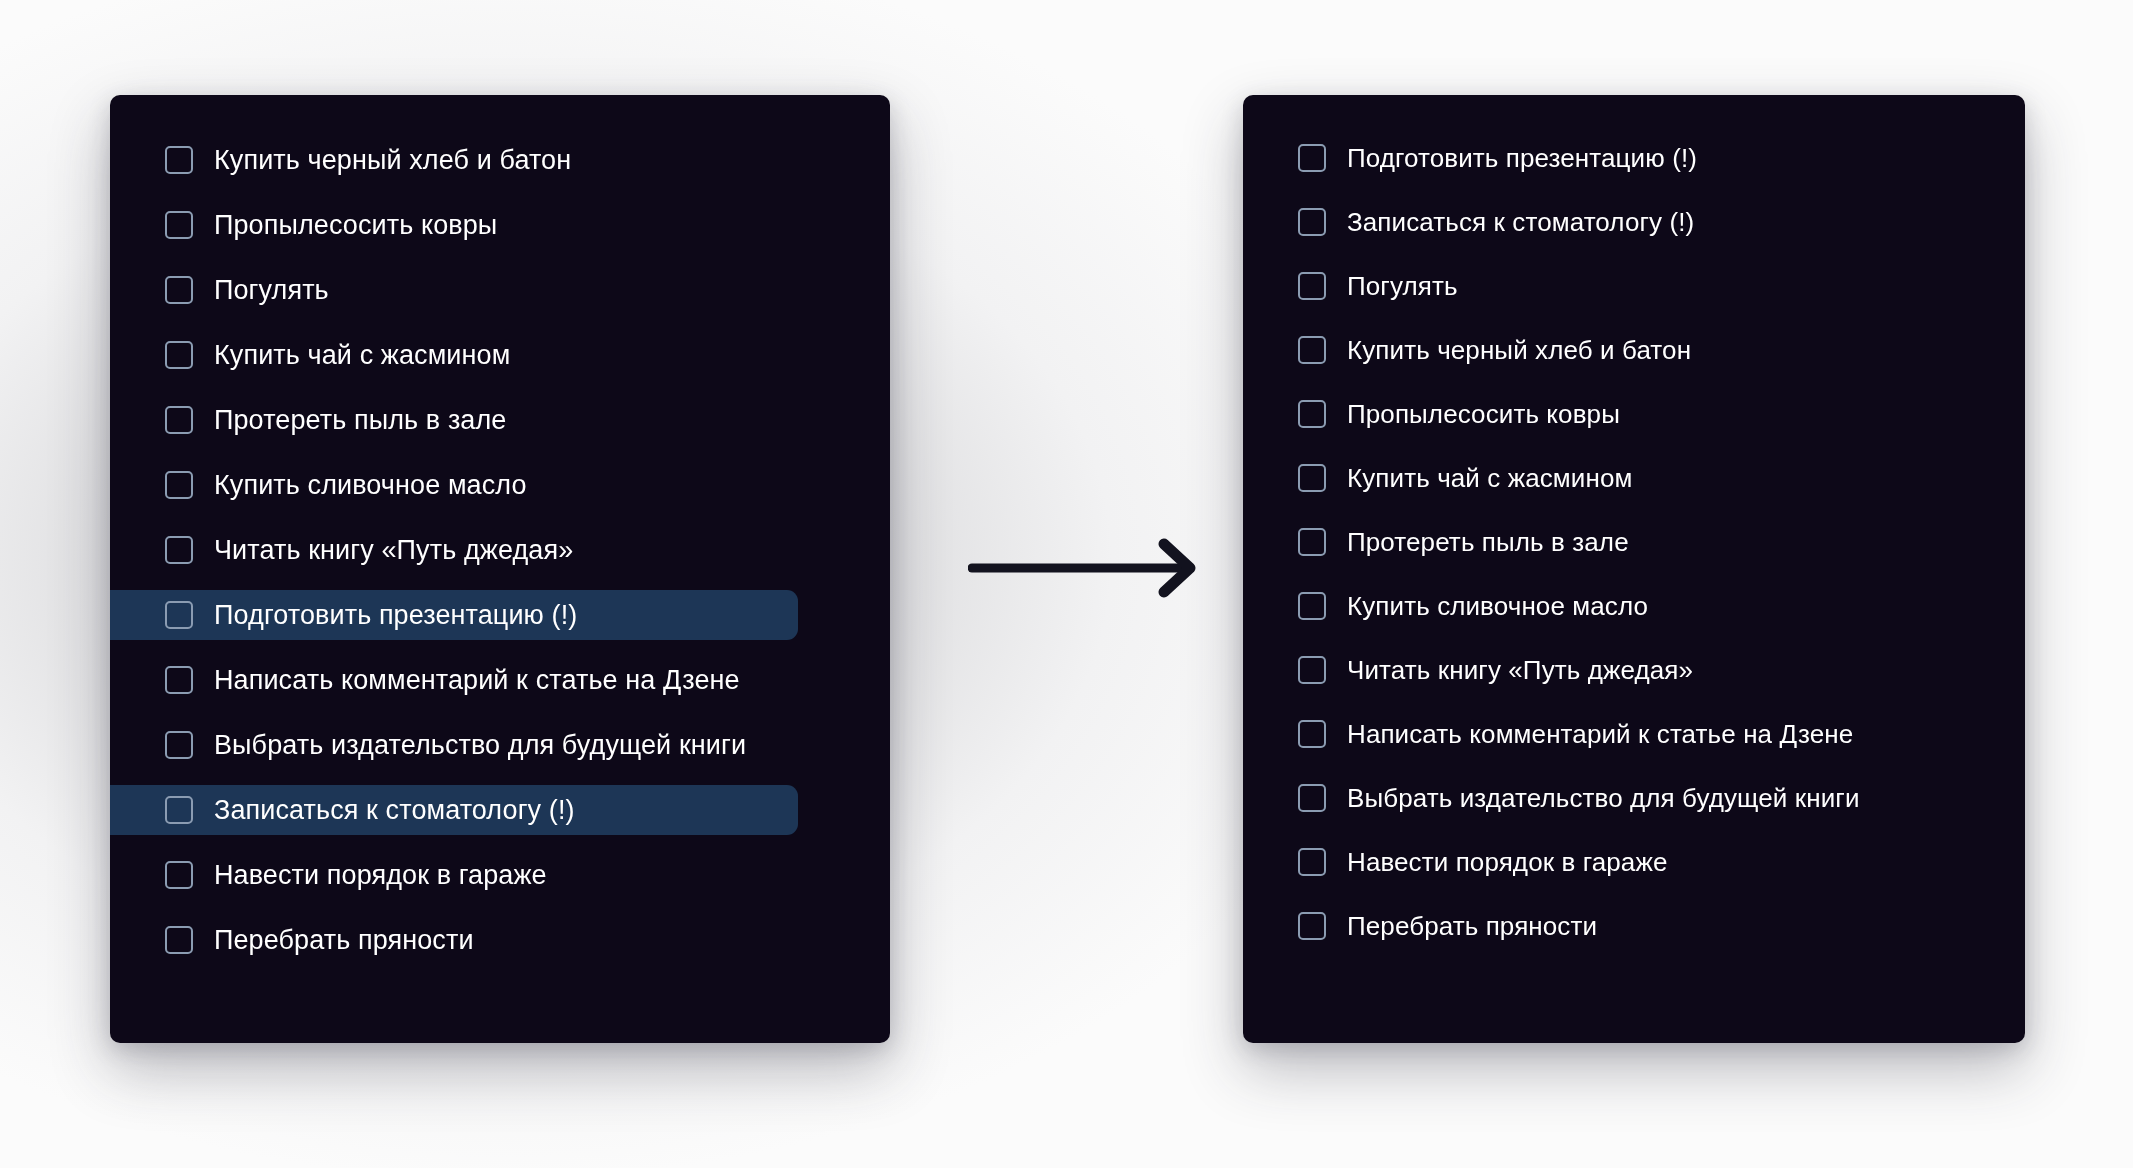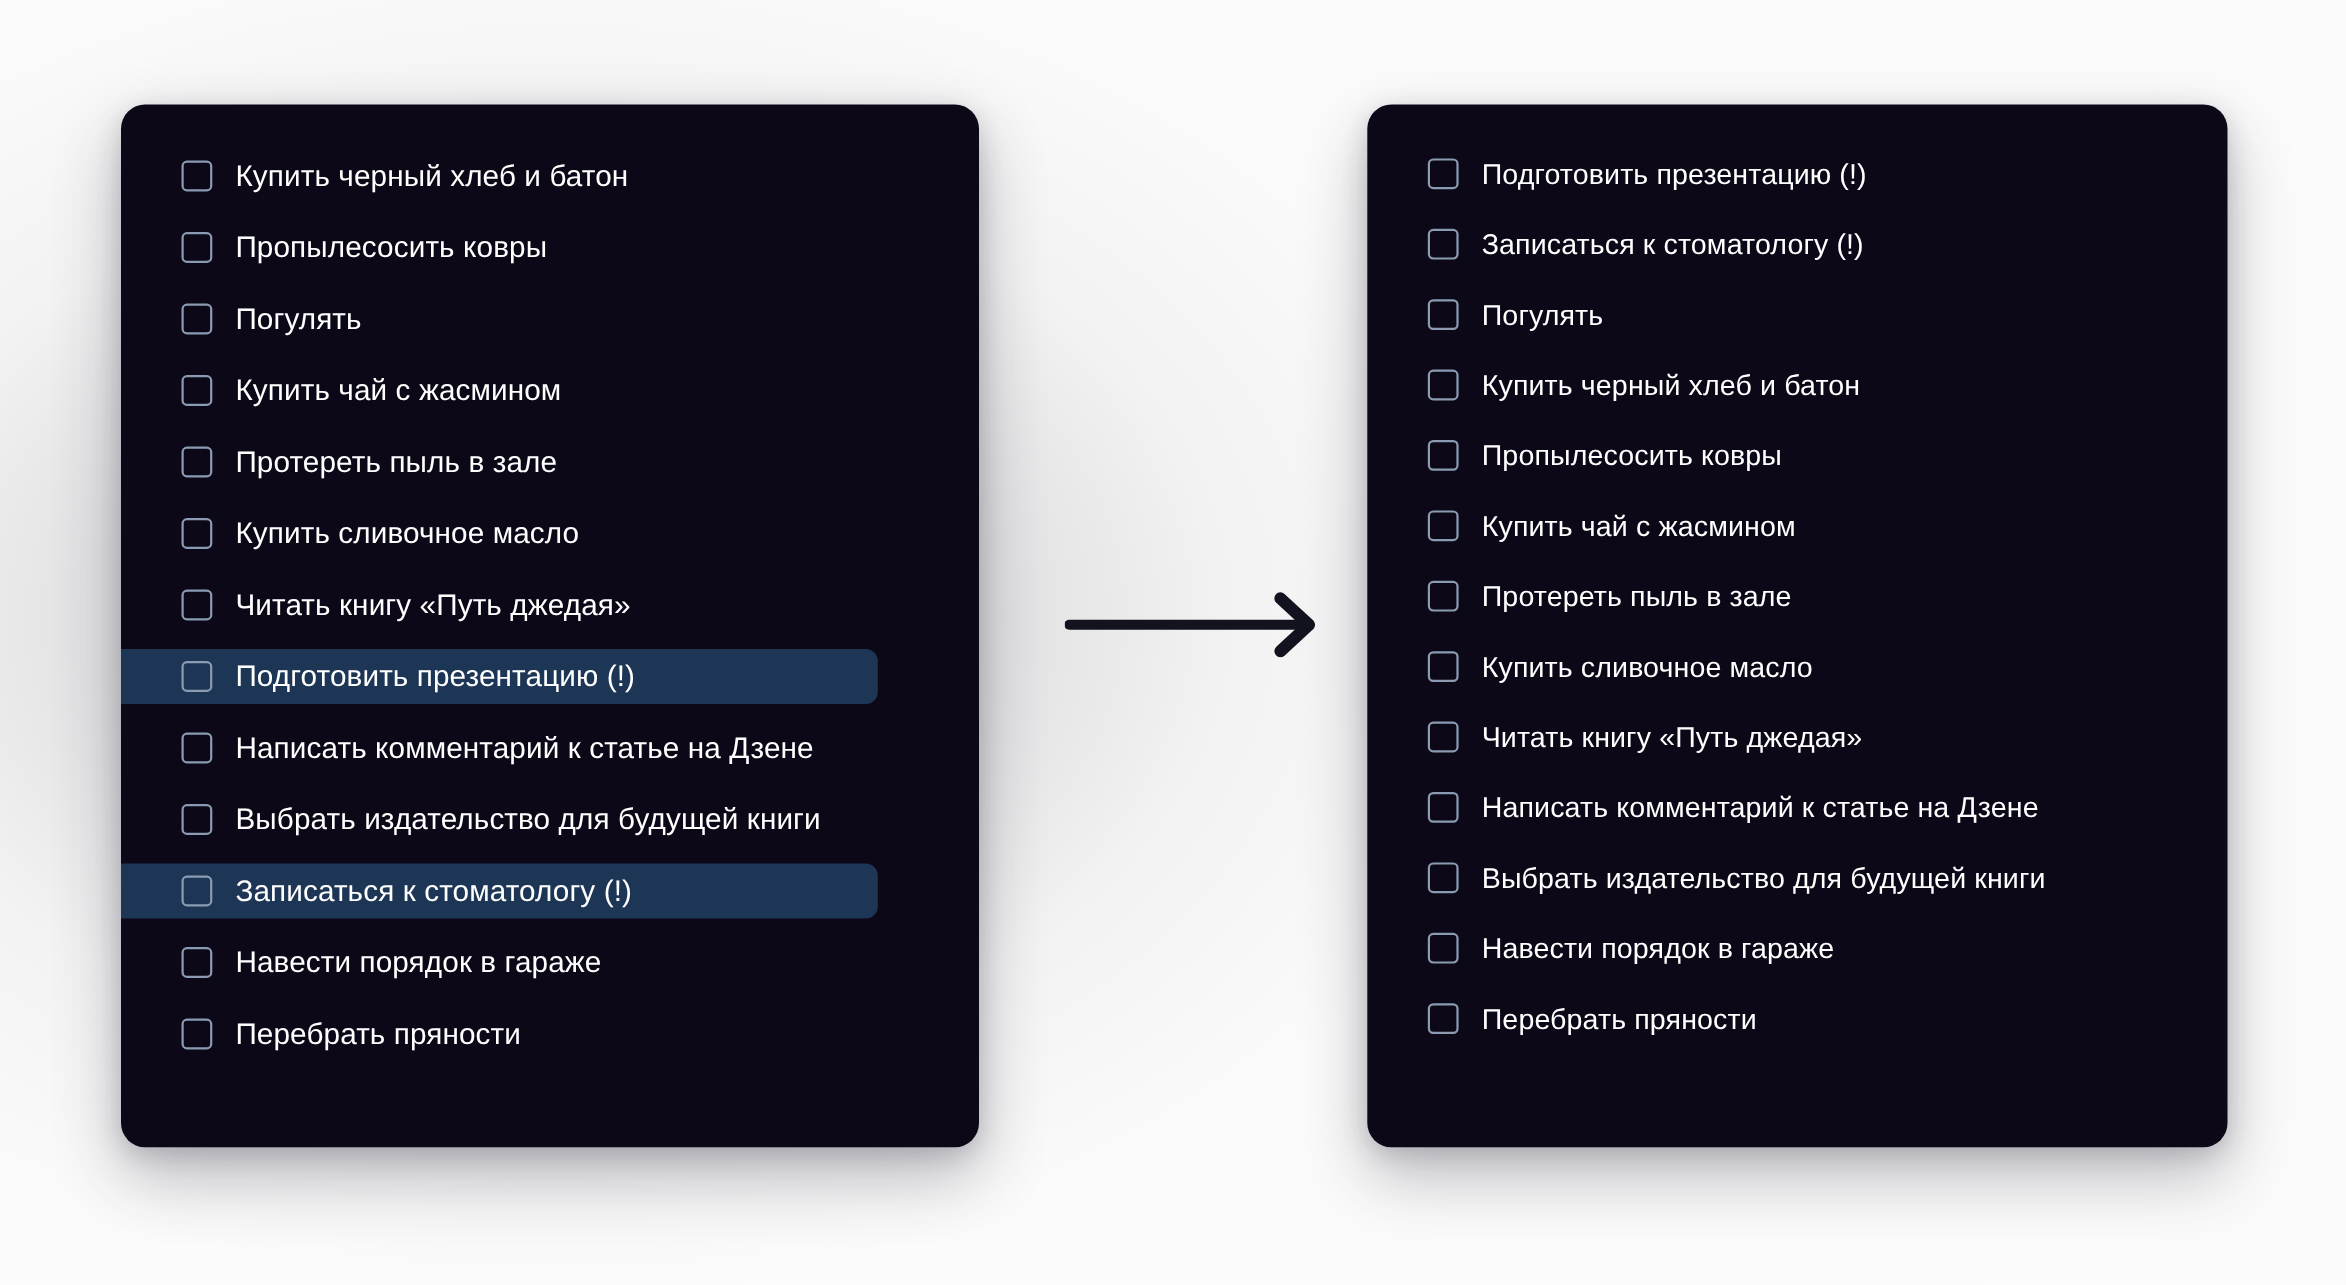--- a/index.html
+++ b/index.html
@@ -21,21 +21,21 @@
 
   .stage {
     position: absolute;
     inset: 0;
   }
 
   
   .card {
     position: absolute;
     background: #0d0818;
-    border-radius: 22px;
+    border-radius: 10px;
     box-shadow: 0 26px 60px rgba(40,40,55,0.30),
                 0 6px 22px rgba(40,40,55,0.18);
     overflow: hidden;
   }
 
   .card--left {
     left: 110px;
     top: 95px;
     width: 780px;
     height: 948px;

